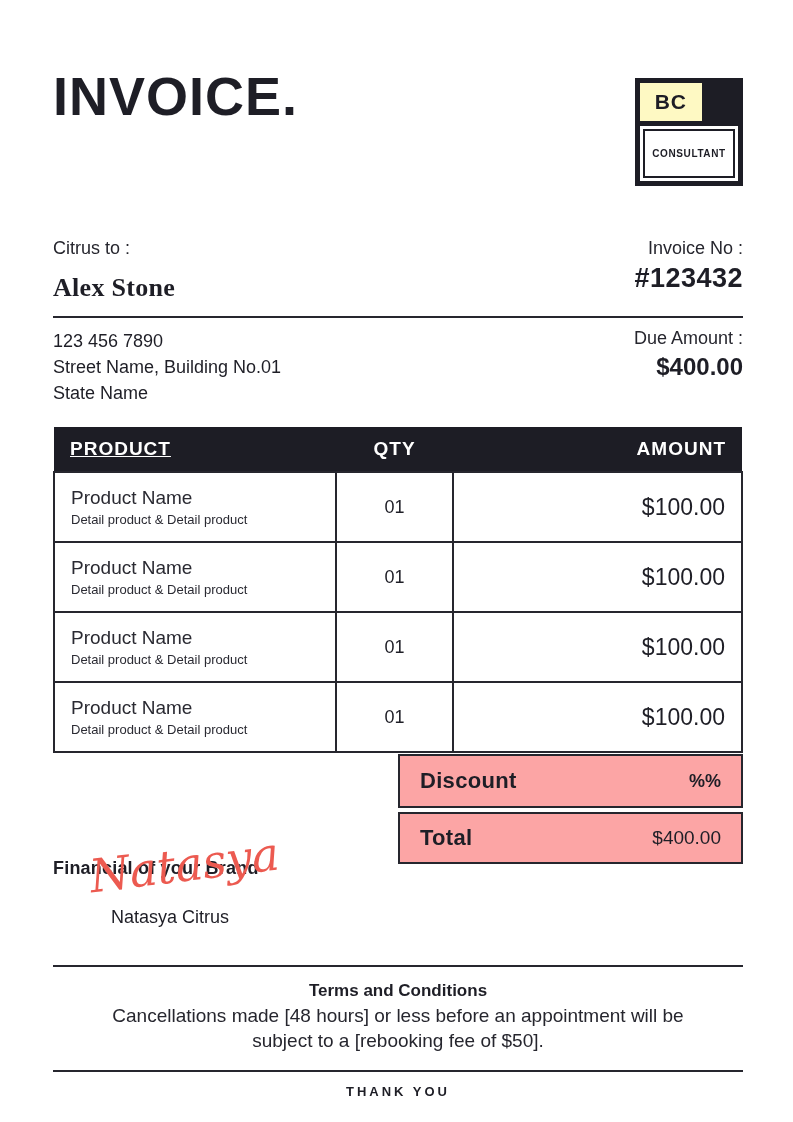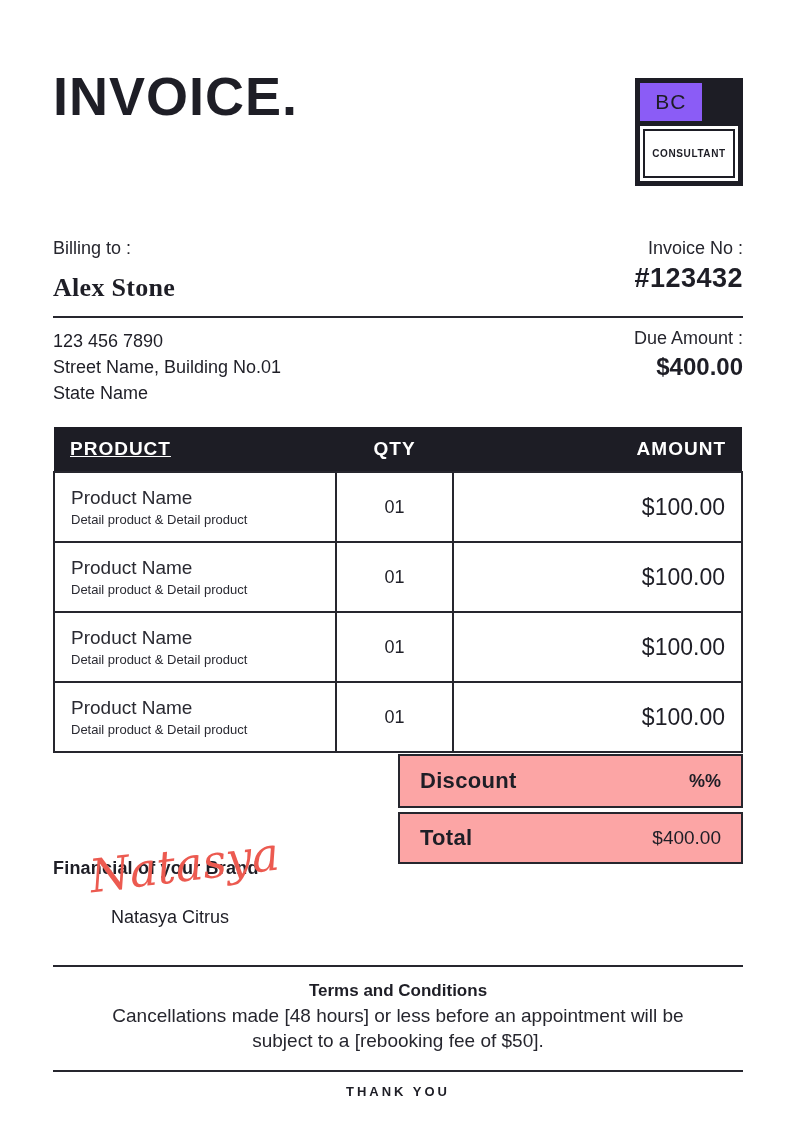--- a/index.html
+++ b/index.html
@@ -13,23 +13,23 @@
     padding:64px 50px 0 53px;
     overflow:hidden;
   }
 
   
   .header { display:flex; justify-content:space-between; align-items:flex-start; }
   .title { font-size:54px; font-weight:800; letter-spacing:1px; color:#1e1e26; line-height:1.2; }
   .logo { width:108px; background:#1d1d25; padding:5px; margin-top:14px; }
   .logo-top { display:flex; height:38px; }
   .logo-bc {
-    width:63%; background:#8b5cf6; color:#1d1d25;
+    width:63%; background:#fef9c3; color:#1d1d25;
     display:flex; align-items:center; justify-content:center;
-    font-size:21px; font-weight:400; letter-spacing:1px;
+    font-size:21px; font-weight:700; letter-spacing:1px;
   }
   .logo-top-fill { flex:1; background:#1d1d25; }
   .logo-bottom { margin-top:5px; background:#ffffff; padding:3px; }
   .logo-consultant {
     border:2px solid #1d1d25; text-align:center;
     font-size:10px; font-weight:700; letter-spacing:0.6px;
     padding:17px 0; color:#1d1d25;
   }
 
   
@@ -107,21 +107,21 @@
       </div>
       <div class="logo-bottom">
         <div class="logo-consultant">CONSULTANT</div>
       </div>
     </div>
   </div>
 
   <div class="info">
     <div class="info-row">
       <div class="info-left">
-        <div class="label">Billing to :</div>
+        <div class="label">Citrus to :</div>
         <div class="billing-name">Alex Stone</div>
       </div>
       <div class="info-right">
         <div class="label">Invoice No :</div>
         <div class="invoice-number">#123432</div>
       </div>
     </div>
     <hr class="divider">
     <div class="info-row">
       <div class="info-left">

